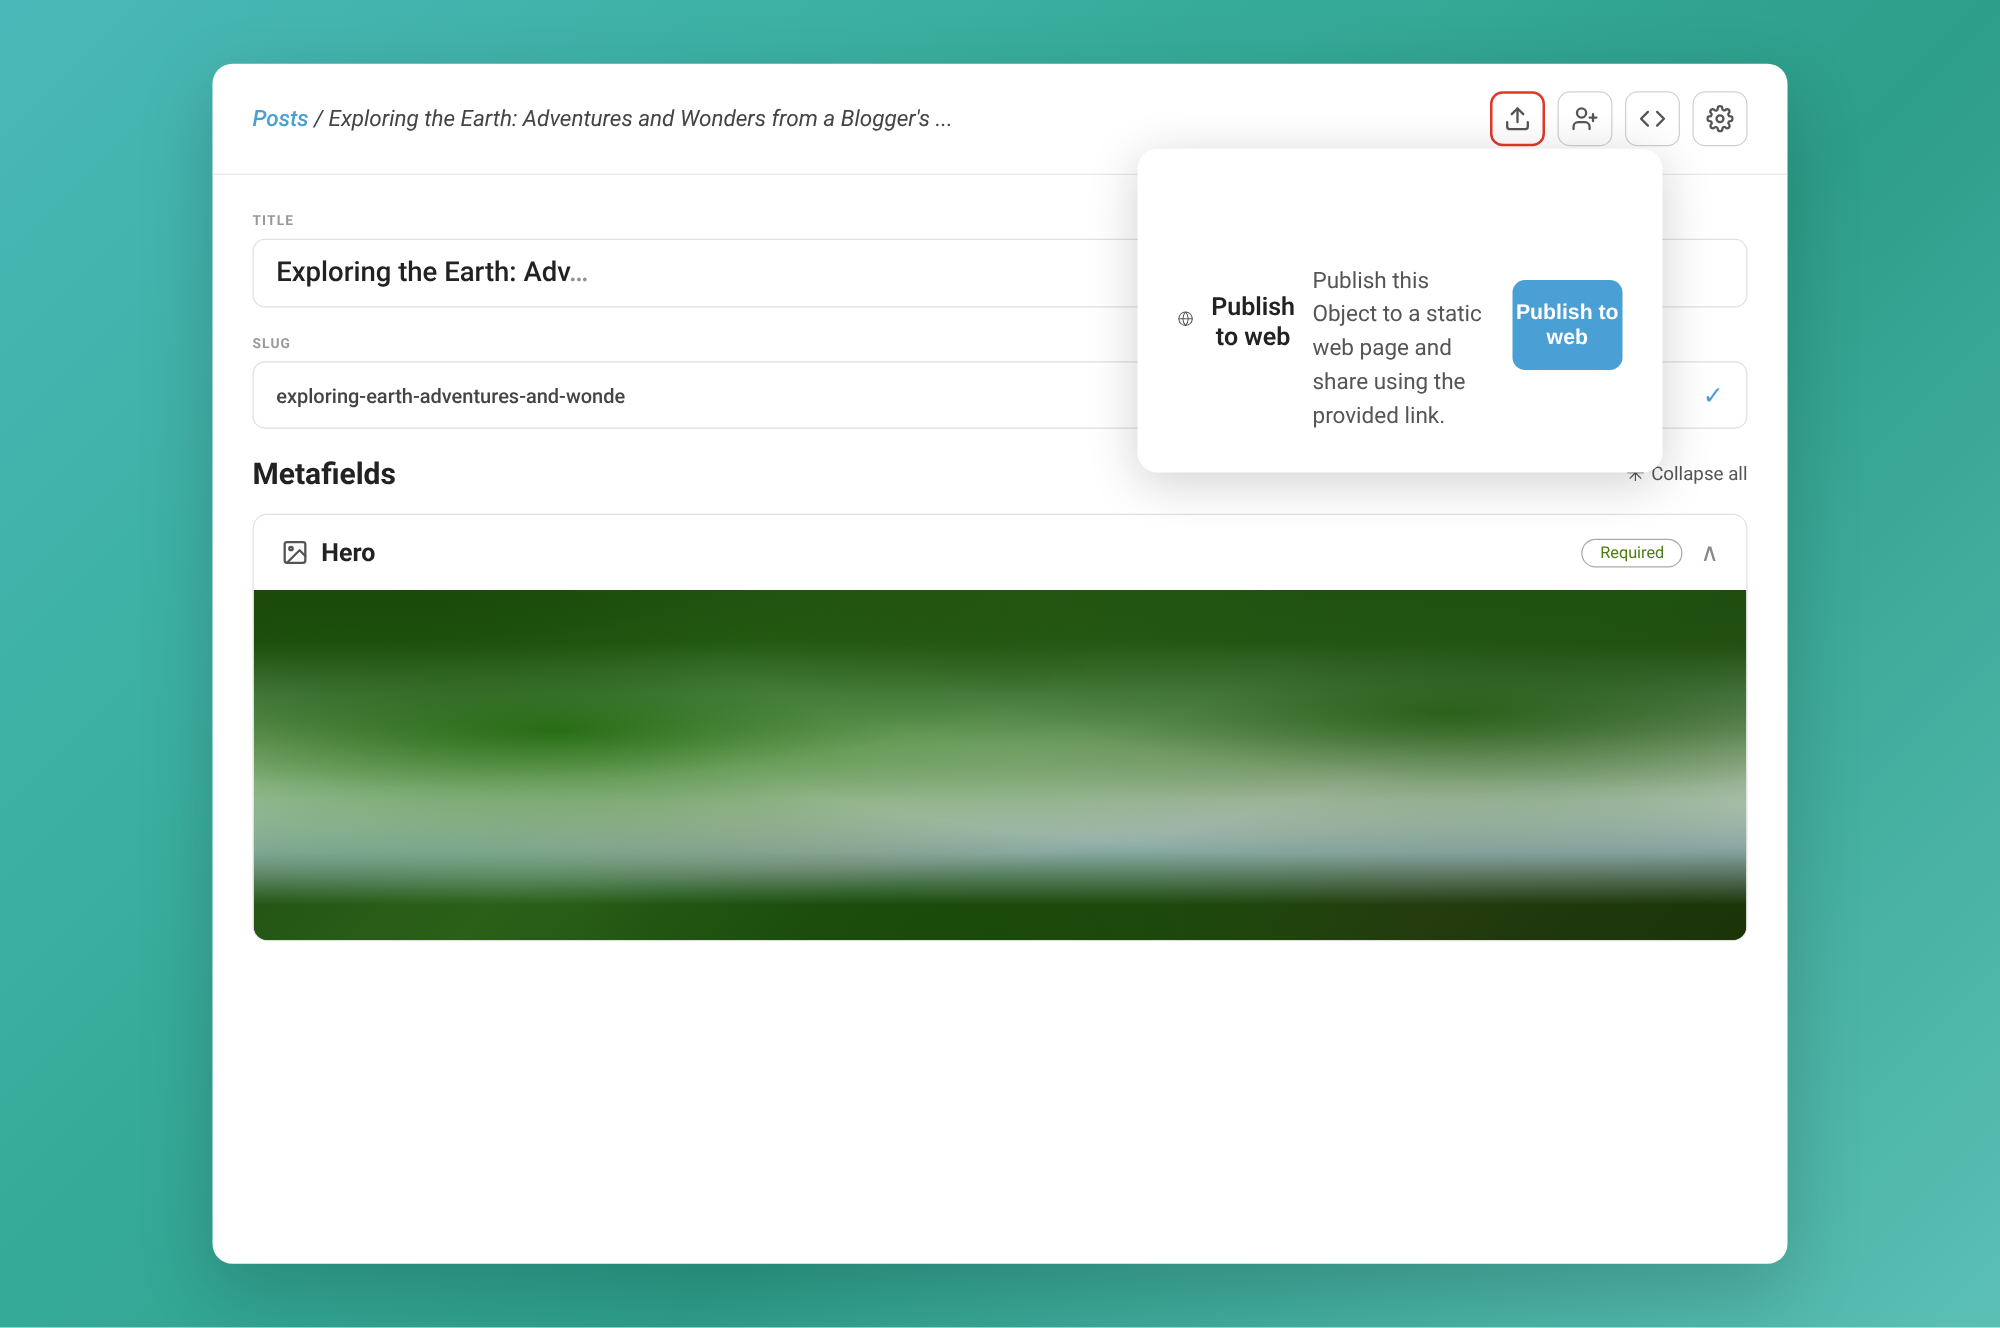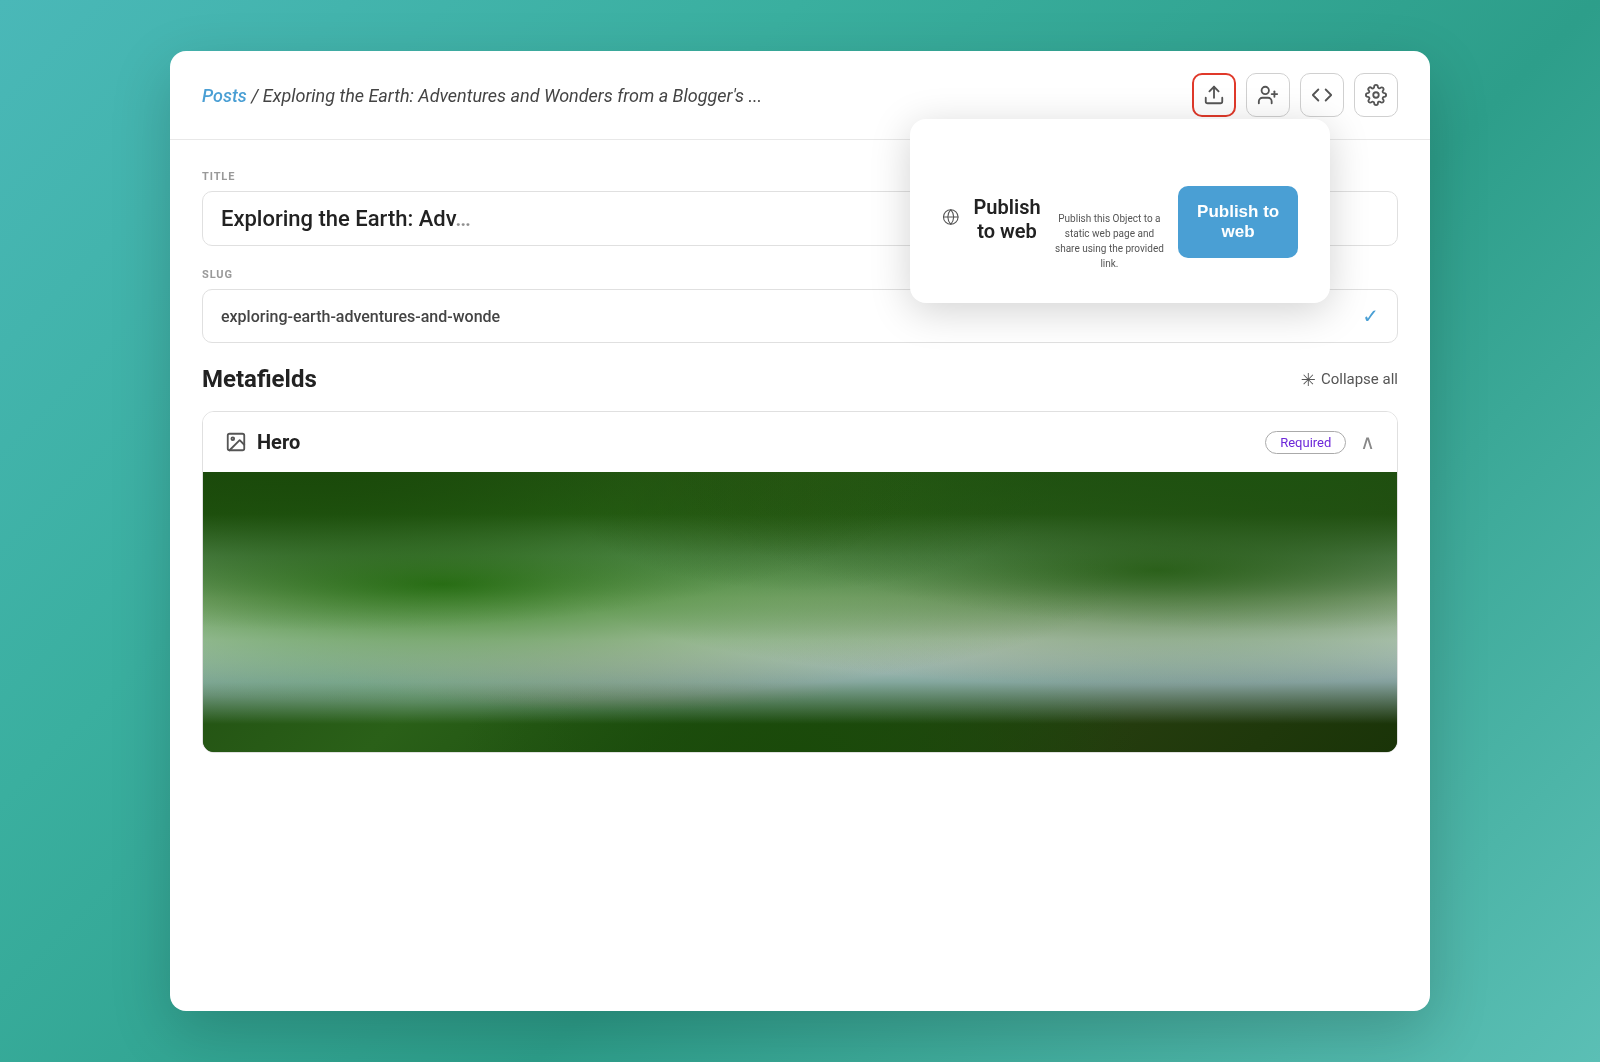--- a/index.html
+++ b/index.html
@@ -164,21 +164,21 @@
       font-size: 20px;
       font-weight: 700;
       color: #222;
     }
 
     .required-badge {
       border: 1.5px solid #aaa;
       border-radius: 20px;
       padding: 3px 14px;
       font-size: 13px;
-      color: #6d28d9;
+      color: #4d7c0f;
     }
 
     .hero-image {
       width: 100%;
       height: 280px;
       background: linear-gradient(180deg, #2d5a1b 0%, #3a7a22 20%, #4a9a2d 30%, #7db84a 35%, #a0d060 40%, #dce8a0 45%, #f0f4d0 50%, #e8f0c0 55%, #d0e0a0 60%, #8cb840 65%, #5a8a28 70%, #3a6a18 80%, #254d10 90%, #1a3a0a 100%);
       position: relative;
       overflow: hidden;
     }
 
@@ -240,24 +240,24 @@
       margin-bottom: 4px;
     }
 
     .popup-title {
       font-size: 20px;
       font-weight: 600;
       color: #222;
     }
 
     .popup-desc {
-      font-size: 10px;
+      font-size: 18px;
       color: #555;
       line-height: 1.5;
-      text-align: center;
+      text-align: left;
       margin-top: 44px;
     }
 
     .publish-btn {
       background: #4a9fd4;
       color: #fff;
       font-size: 17px;
       font-weight: 600;
       border: none;
       border-radius: 10px;

